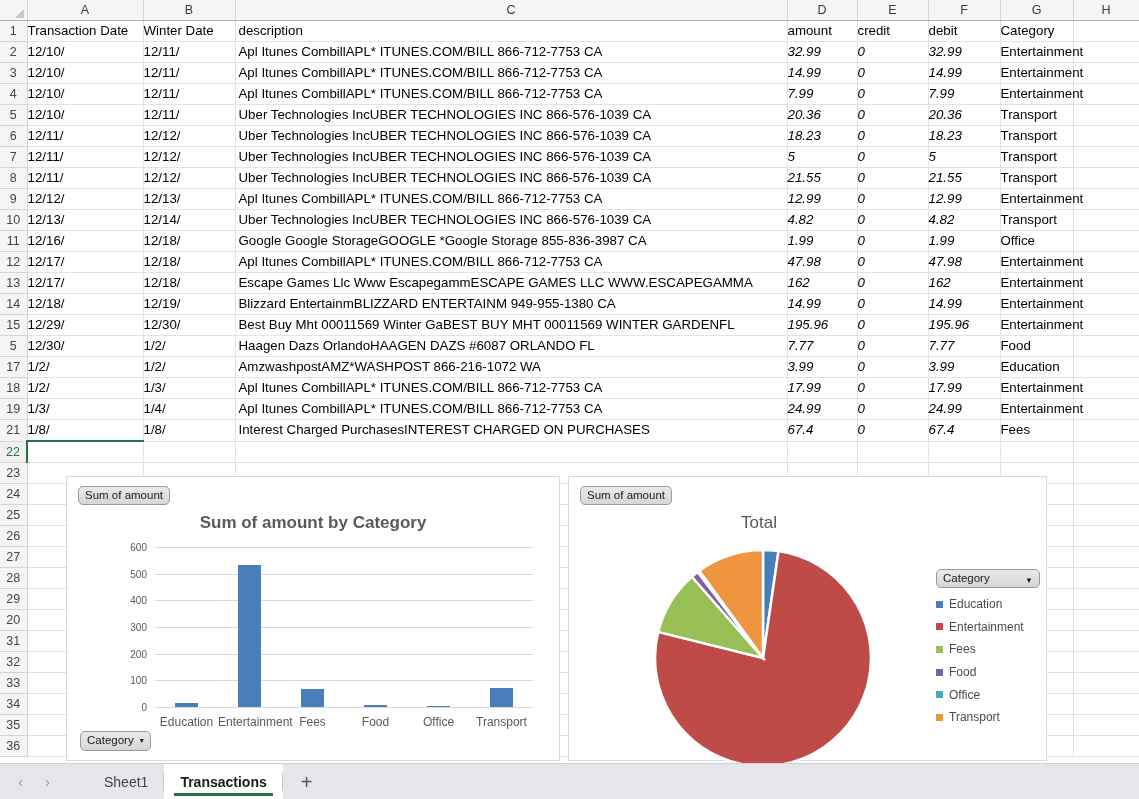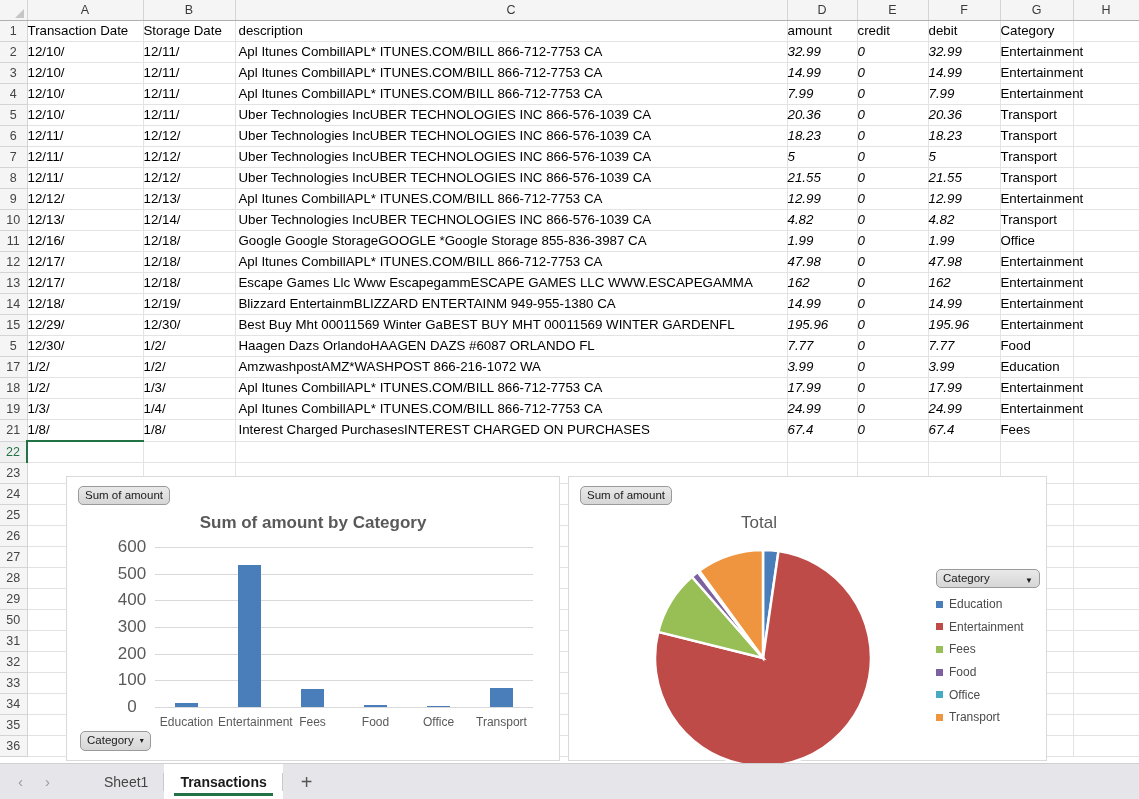--- a/index.html
+++ b/index.html
@@ -106,22 +106,22 @@
     text-align:center;
     color:#595959;
     font-size:17px;
     font-weight:normal;
   }
 
   
   .plot { position:absolute; }
   .gridline { position:absolute; height:1px; background:#d9d9d9; }
   .ytick {
-    position:absolute; right:8px; text-align:center;
-    font-size:17px; color:#5a5a5a; transform: translateY(-50%);
+    position:absolute; right:8px; text-align:right;
+    font-size:10px; color:#5a5a5a; transform: translateY(-50%);
     width: 30px;
   }
   .xtick {
     position:absolute; text-align:center;
     font-size:12px; color:#5a5a5a;
   }
   .bar { position:absolute; background:#4a7ebb; }
 
   
   .legend { position:absolute; }
@@ -180,21 +180,21 @@
             <th class="colhead">E</th>
             <th class="colhead">F</th>
             <th class="colhead">G</th>
             <th class="colhead">H</th>
           </tr>
       </thead>
       <tbody id="grid-body">
           <tr>
             <th class="rowhead">1</th>
             <td class="cell">Transaction Date</td>
-            <td class="cell">Storage Date</td>
+            <td class="cell">Winter Date</td>
             <td class="cell ovf">
               <span>description</span>
             </td>
             <td class="cell">amount</td>
             <td class="cell">credit</td>
             <td class="cell">debit</td>
             <td class="cell">Category</td>
             <td class="cell"></td>
           </tr>
           <tr>
@@ -526,21 +526,21 @@
             <td class="cell"></td>
             <td class="cell"></td>
             <td class="cell"></td>
             <td class="cell"></td>
             <td class="cell"></td>
             <td class="cell"></td>
             <td class="cell"></td>
             <td class="cell"></td>
           </tr>
           <tr>
-            <th class="rowhead">50</th>
+            <th class="rowhead">20</th>
             <td class="cell"></td>
             <td class="cell"></td>
             <td class="cell"></td>
             <td class="cell"></td>
             <td class="cell"></td>
             <td class="cell"></td>
             <td class="cell"></td>
             <td class="cell"></td>
           </tr>
           <tr>

